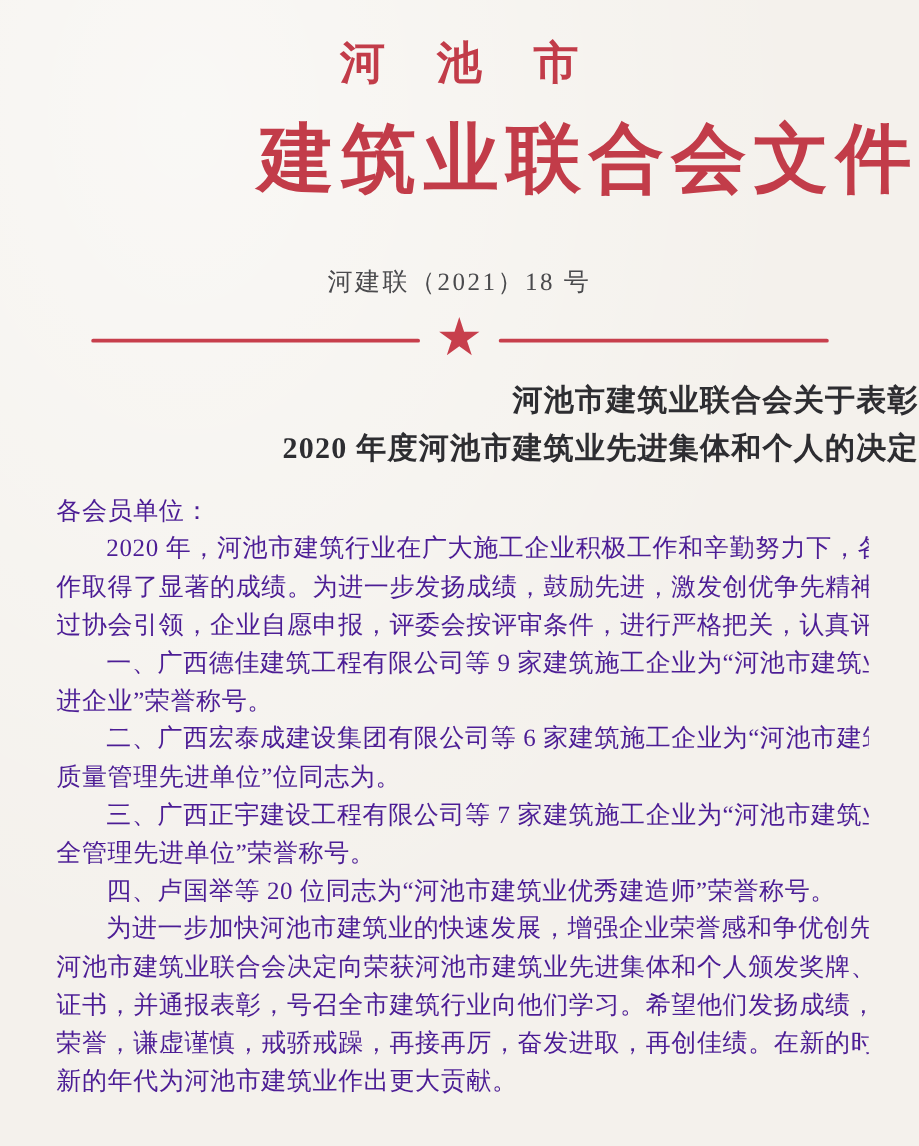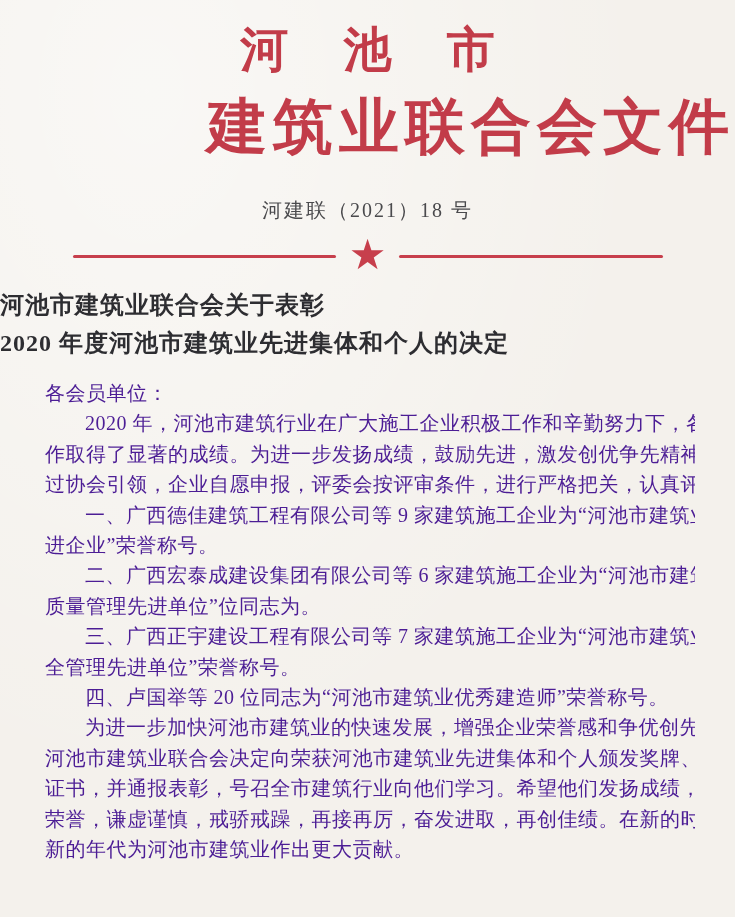--- a/index.html
+++ b/index.html
@@ -13,38 +13,38 @@
     font-family: "Liberation Serif", "DejaVu Serif", serif;
     color: #3f3f42;
   }
   .page { width: 735px; height: 917px; position: relative; }
 
   .org-top {
     margin: 0;
     padding-top: 28px;
     text-align: center;
     color: #c23c49;
-    font-size: 48px;
+    font-size: 36px;
     font-weight: 700;
     line-height: 44px;
     letter-spacing: 1.15em;
     text-indent: 1.15em;
   }
   .org-main {
     margin-top: 22px;
     text-align: right;
     color: #c23c49;
     font-size: 60px;
     font-weight: 700;
     line-height: 66px;
     letter-spacing: 6px;
     text-indent: 6px;
   }
   .doc-number {
-    margin-top: 38px;
+    margin-top: 54px;
     text-align: center;
     font-size: 20px;
     line-height: 24px;
     color: #4a4a4d;
     letter-spacing: 2px;
   }
   .divider {
     margin: 14px auto 0 auto;
     width: 590px;
     height: 40px;
@@ -59,21 +59,21 @@
   }
   .divider .star {
     color: #c73f4c;
     font-size: 42px;
     line-height: 40px;
     padding: 0 13px;
     transform: translateY(-1px);
   }
   .doc-title {
     margin: 10px 0 0 0;
-    text-align: left;
+    text-align: right;
     font-size: 24px;
     font-weight: 700;
     line-height: 38px;
     color: #2d2d31;
     letter-spacing: 1px;
   }
   .body-text {
     margin-top: 16px;
     padding: 0 40px 0 45px;
     font-size: 20px;

